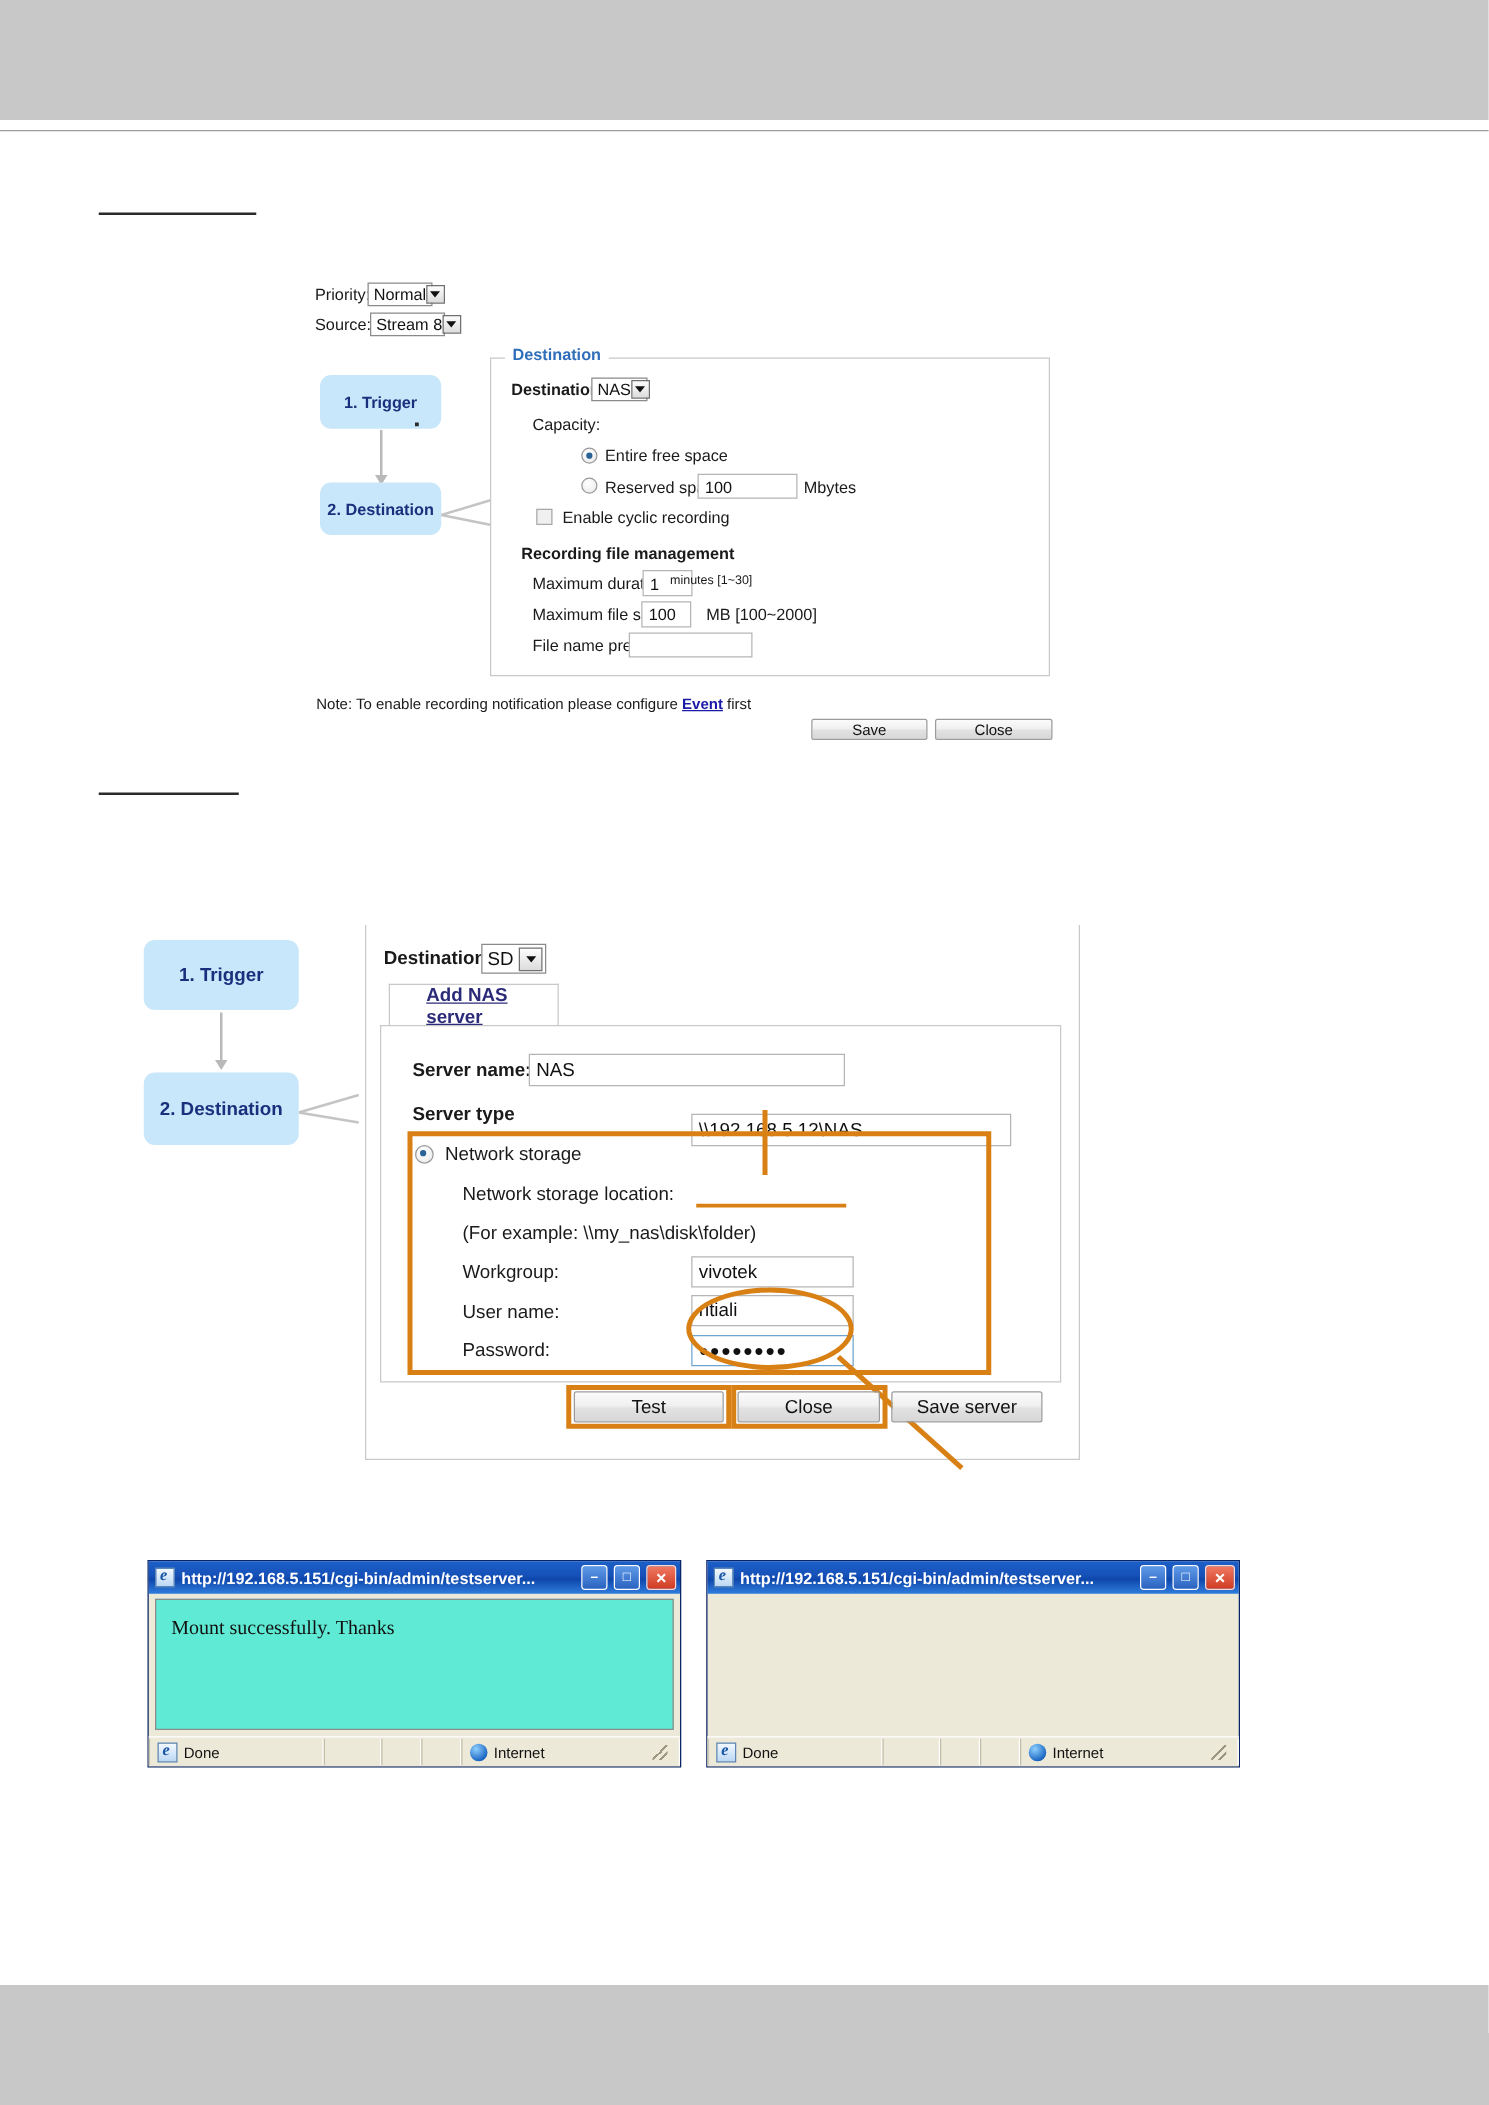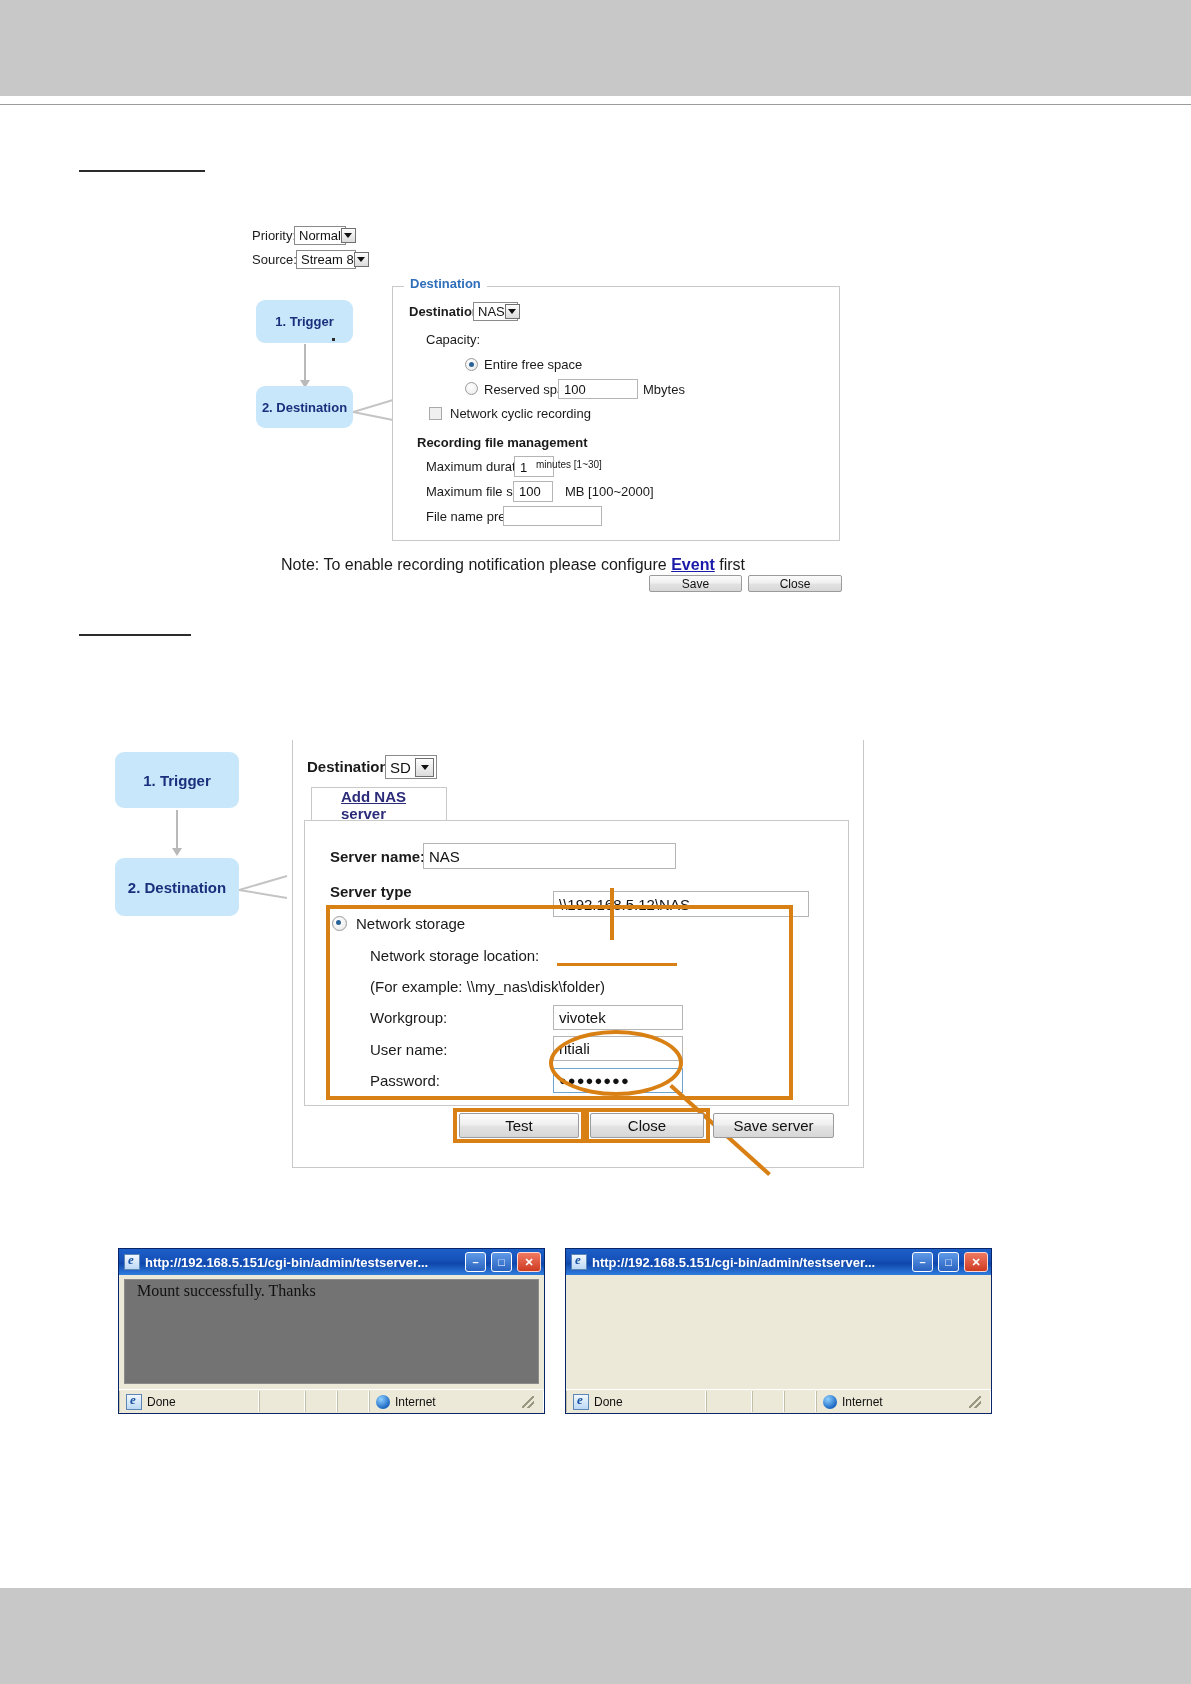--- a/index.html
+++ b/index.html
@@ -282,26 +282,26 @@
     background: linear-gradient(#5f9ae8, #2a63c0);
   }
   .ie-btn.close {
     background: linear-gradient(#f07a62, #cf3b22);
     border-color: #ffd8cf;
     width: 24px;
   }
   .ie-body {
     position: absolute;
     left: 5px; right: 5px;
-    background: #737373;
+    background: #5eead4;
     border: 1px solid #8b8b8b;
     box-sizing: border-box;
     font-family: "Liberation Serif", serif;
     color: #111;
-    padding: 2px 12px;
+    padding: 14px 12px;
   }
   .ie-status {
     position: absolute;
     left: 0; right: 0; bottom: 0;
     height: 23px;
     background: #ece9d8;
     border-top: 1px solid #ffffff;
     display: flex;
     align-items: center;
     font-size: 12px;
@@ -389,36 +389,36 @@
 
 <div class="radio on" style="left:465px; top:358px;"></div>
 <div class="lbl" style="left:484px; top:357px; font-size:13px;">Entire free space</div>
 
 <div class="radio" style="left:465px; top:382px;"></div>
 <div class="lbl" style="left:484px; top:382px; font-size:13px;">Reserved space:</div>
 <div class="txtbox" style="left:558px; top:379px; width:80px; height:20px; font-size:13px;">100</div>
 <div class="lbl" style="left:643px; top:382px; font-size:13px;">Mbytes</div>
 
 <div class="checkbox" style="left:429px; top:407px;"></div>
-<div class="lbl" style="left:450px; top:406px; font-size:13px;">Network cyclic recording</div>
+<div class="lbl" style="left:450px; top:406px; font-size:13px;">Enable cyclic recording</div>
 
 <div class="lbl bold" style="left:417px; top:435px; font-size:13px;">Recording file management</div>
 
 <div class="lbl" style="left:426px; top:459px; font-size:13px;">Maximum duration:</div>
 <div class="txtbox" style="left:514px; top:456px; width:40px; height:21px; font-size:13px; align-items:flex-end; padding-bottom:1px;">1</div>
 <div class="lbl" style="left:536px; top:459px; font-size:10px;">minutes [1~30]</div>
 
 <div class="lbl" style="left:426px; top:484px; font-size:13px;">Maximum file size:</div>
 <div class="txtbox" style="left:513px; top:481px; width:40px; height:21px; font-size:13px;">100</div>
 <div class="lbl" style="left:565px; top:484px; font-size:13px;">MB [100~2000]</div>
 
 <div class="lbl" style="left:426px; top:509px; font-size:13px;">File name prefix:</div>
 <div class="txtbox" style="left:503px; top:506px; width:99px; height:20px; font-size:13px;"></div>
 
-<div class="lbl" style="left:253px; top:556px; font-size:16px;margin-left:28px;">
+<div class="lbl" style="left:253px; top:556px; font-size:12px;">
   <span>Note: To enable recording notification please configure </span><a class="evt-link" href="#">Event</a><span> first</span>
 </div>
 
 <div class="btn" style="left:649px; top:575px; width:93px; height:17px; font-size:12px;">
   <span>Save</span>
 </div>
 <div class="btn" style="left:748px; top:575px; width:94px; height:17px; font-size:12px;">
   <span>Close</span>
 </div>
 

